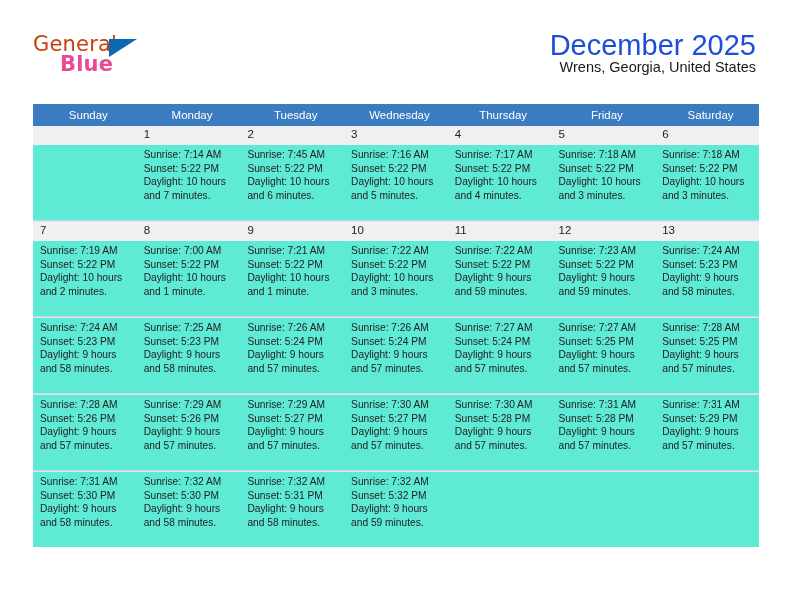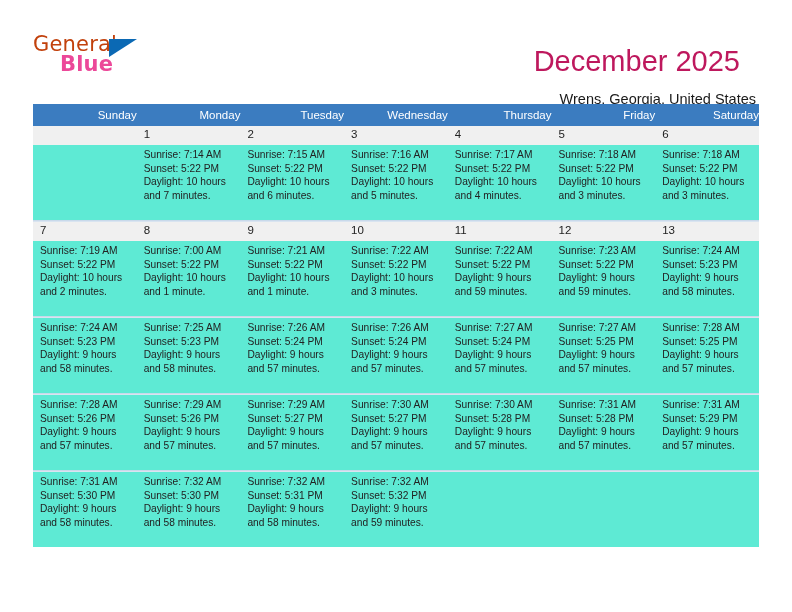--- a/index.html
+++ b/index.html
@@ -71,25 +71,25 @@
   }
 
   .title-block {
     position: absolute;
     right: 36px;
     top: 30px;
     text-align: right;
   }
   .cal-title {
     font-size: 29px;
-    color: #be185d;
+    color: #1d4ed8;
     line-height: 1.05;
     white-space: nowrap;
     font-weight: normal;
-    margin: 16px;
+    margin: 0;
   }
   .cal-subtitle {
     font-size: 14.5px;
     color: #1a1a1a;
     line-height: 1.1;
     white-space: nowrap;
   }
 
   
   .calendar {
@@ -99,21 +99,21 @@
     width: 726px;
     border-collapse: collapse;
     table-layout: fixed;
   }
 
   .calendar th {
     background: #3b7cc0;
     color: #ffffff;
     font-size: 11.5px;
     font-weight: normal;
-    text-align: right;
+    text-align: center;
     padding: 5px 0 5px 7px;
     height: 12px;
     border: none;
   }
 
   .calendar td {
     vertical-align: top;
     padding: 0;
     border: none;
     width: 103.71px;
@@ -203,21 +203,21 @@
             <div class="detail-line"></div>
             <div class="detail-line"></div>
           </td>
           <td>
             <div class="detail-line">Sunrise: 7:14 AM</div>
             <div class="detail-line">Sunset: 5:22 PM</div>
             <div class="detail-line">Daylight: 10 hours</div>
             <div class="detail-line">and 7 minutes.</div>
           </td>
           <td>
-            <div class="detail-line">Sunrise: 7:15 AM</div>
+            <div class="detail-line">Sunrise: 7:45 AM</div>
             <div class="detail-line">Sunset: 5:22 PM</div>
             <div class="detail-line">Daylight: 10 hours</div>
             <div class="detail-line">and 6 minutes.</div>
           </td>
           <td>
             <div class="detail-line">Sunrise: 7:16 AM</div>
             <div class="detail-line">Sunset: 5:22 PM</div>
             <div class="detail-line">Daylight: 10 hours</div>
             <div class="detail-line">and 5 minutes.</div>
           </td>

